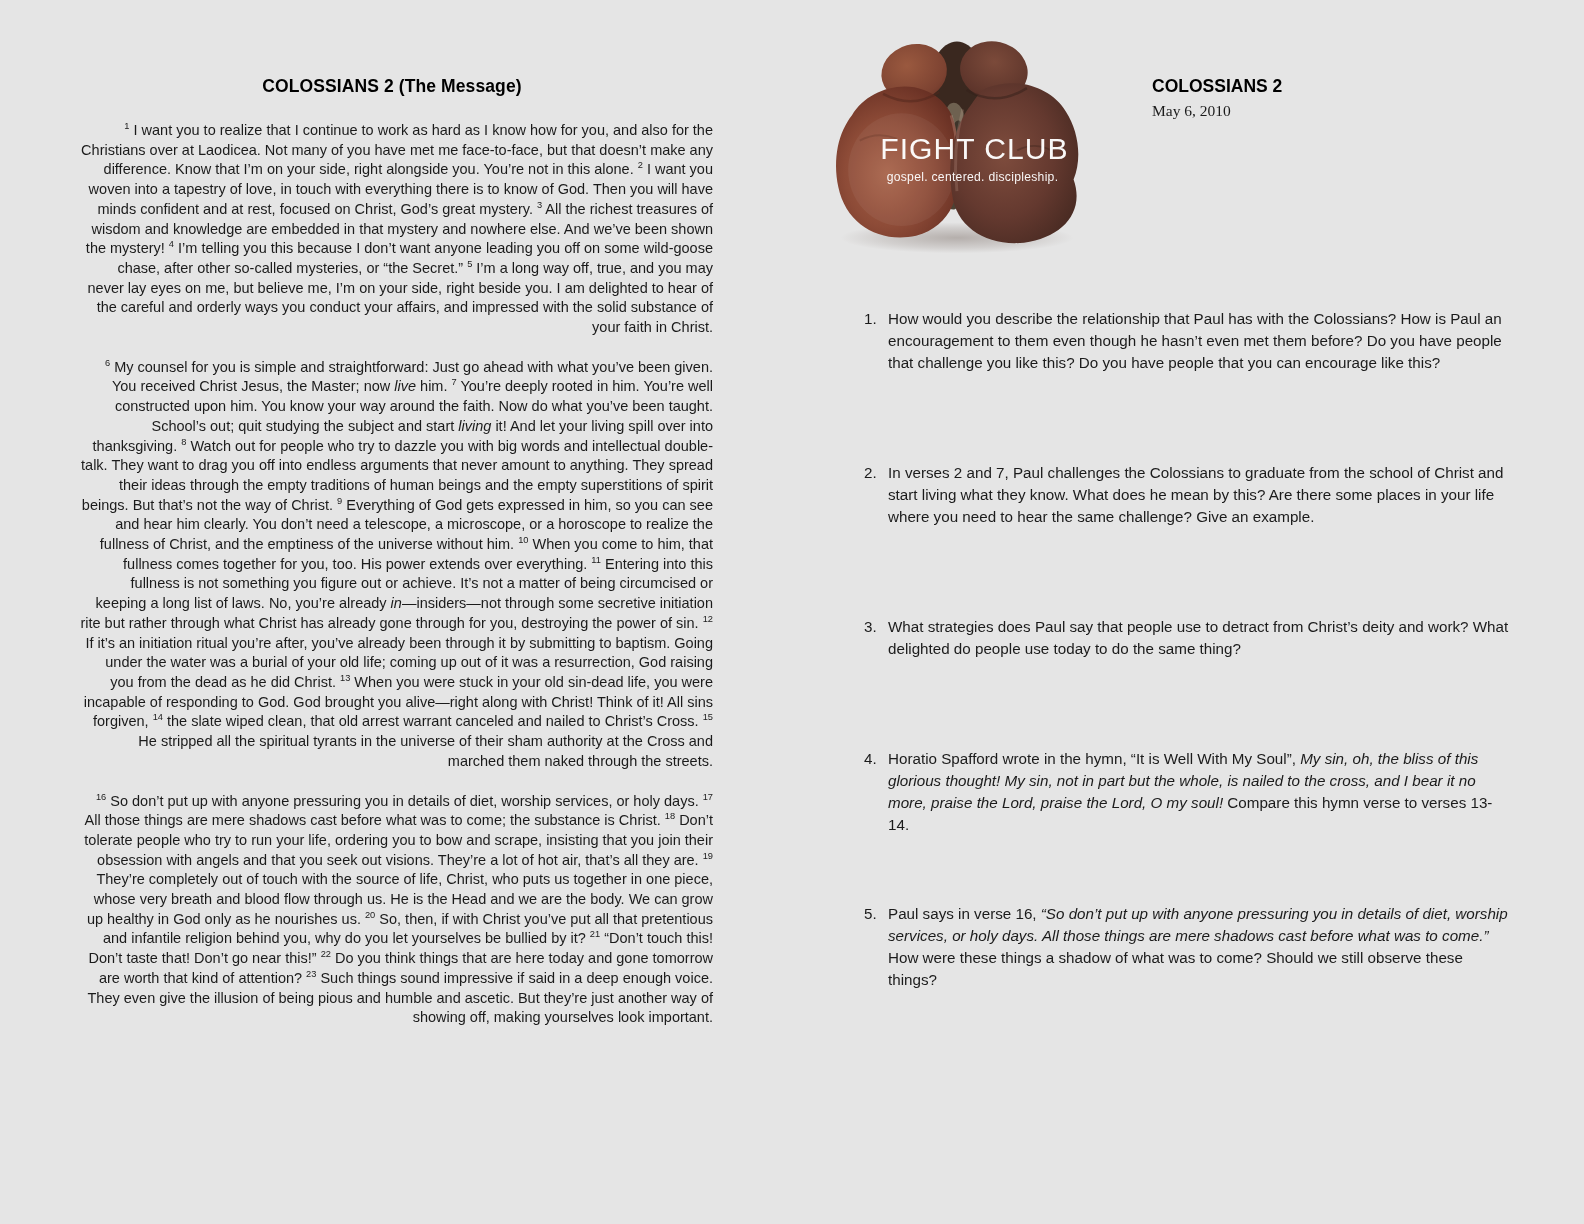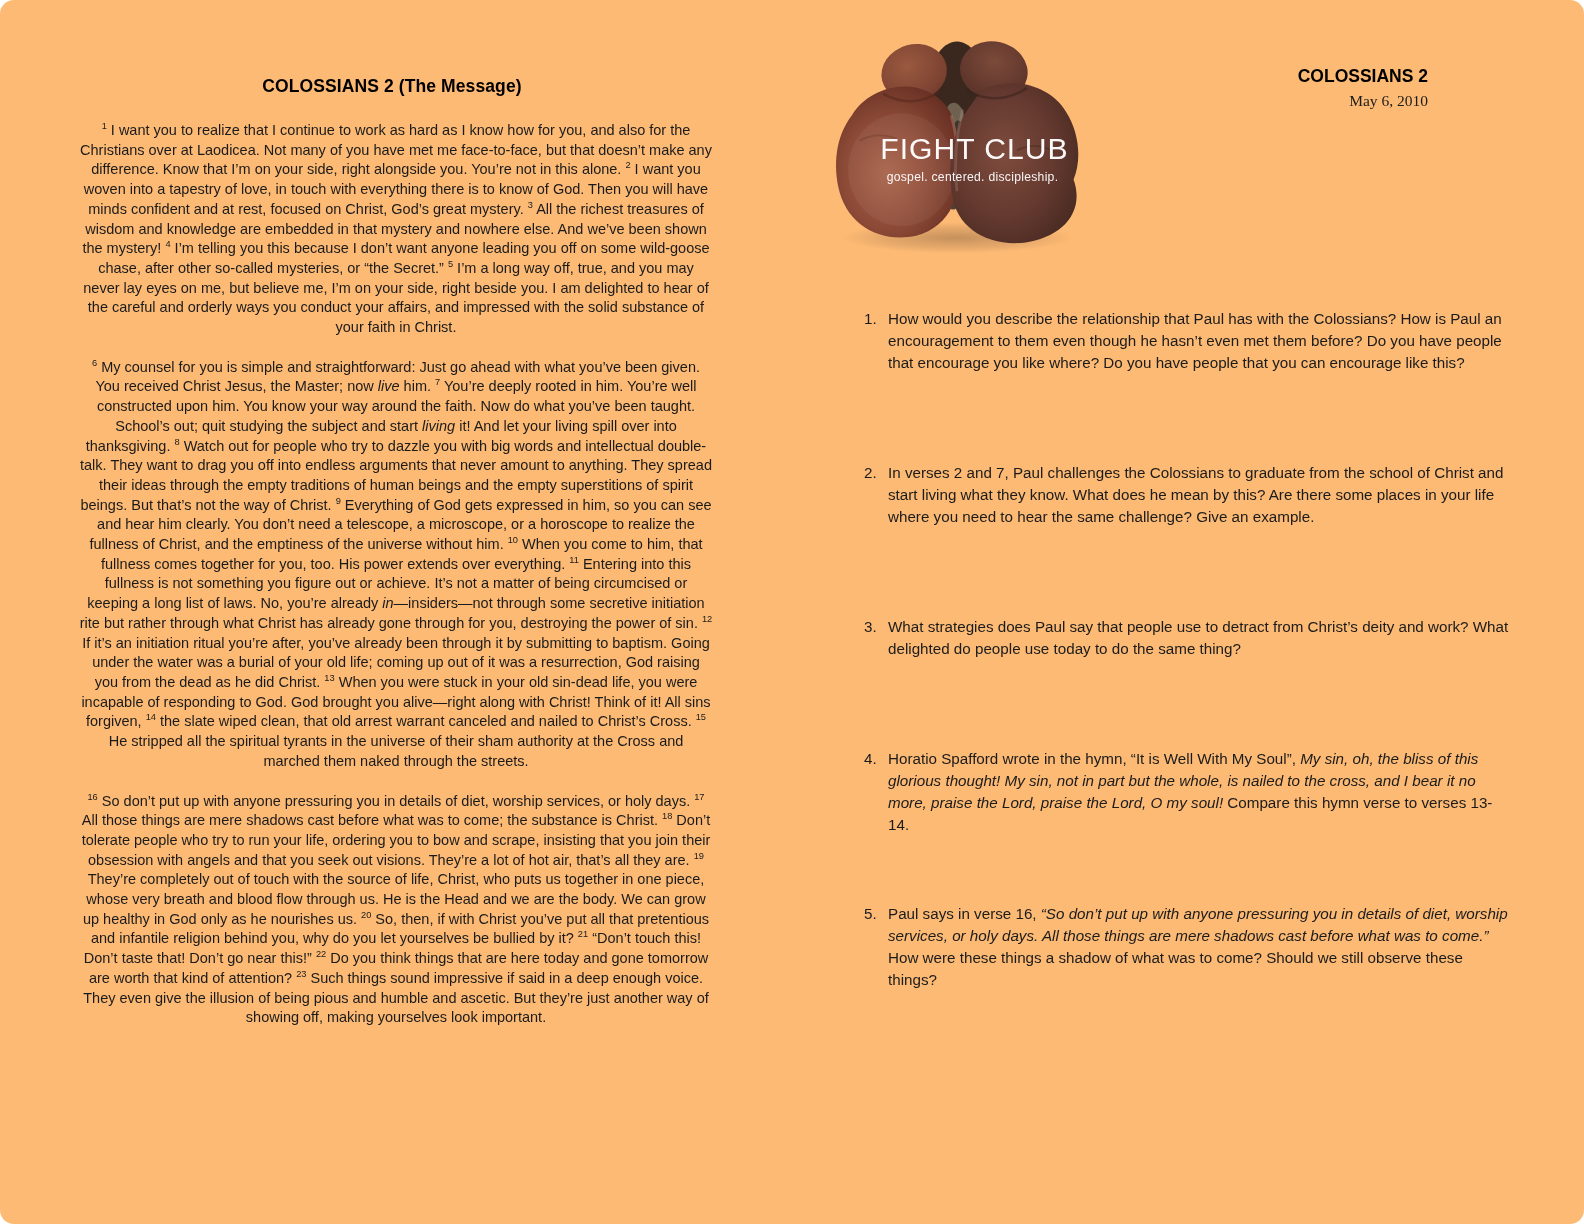--- a/index.html
+++ b/index.html
@@ -4,41 +4,41 @@
 <style>
   html, body { margin: 0; padding: 0; }
   body {
     width: 1584px; height: 1224px;
     background: #ffffff;
     font-family: "Liberation Sans", sans-serif;
     color: #1b1b1b;
     position: relative;
     overflow: hidden;
   }
-  .sheet { position: absolute; inset: 0; background: #fdba74; border-radius: 14px; }
+  .sheet { position: absolute; inset: 0; background: #e5e5e5; }
 
   
   .left-page { position: absolute; left: 71px; top: 76px; width: 642px; }
   .left-title {
     margin: 0 0 24px 0;
     font-size: 17.5px; font-weight: bold; text-align: center; color: #000;
     letter-spacing: 0.1px;
   }
   .scripture-para {
     margin: 0 0 20px 8px;
-    font-size: 14.5px; line-height: 19.7px; text-align: center;
+    font-size: 14.5px; line-height: 19.7px; text-align: right;
   }
   .scripture-para:last-child { margin-bottom: 0; }
   sup { font-size: 0.64em; line-height: 0; vertical-align: super; }
 
   
   .logo-wrap { position: absolute; left: 809px; top: 22px; width: 292px; height: 243px; }
   .logo-wrap svg { display: block; width: 100%; height: 100%; }
 
-  .right-heading { position: absolute; left: 1152px; top: 66px; width: 276px; text-align: right; }
+  .right-heading { position: absolute; left: 1152px; top: 76px; width: 276px; text-align: left; }
   .right-heading .rh-title { font-size: 17.5px; font-weight: bold; color: #000; }
   .right-heading .rh-date  { font-size: 15.5px; margin-top: 5px; font-family: Liberation Serif, serif; }
 
   .questions {
     position: absolute; left: 864px; top: 308px; width: 648px;
     margin: 0; padding: 0; list-style: none;
   }
   .questions li {
     display: flex; align-items: flex-start;
     font-size: 15.2px; line-height: 22px;
@@ -131,21 +131,21 @@
   </div>
 
   <div class="right-heading">
     <div class="rh-title">COLOSSIANS 2</div>
     <div class="rh-date">May 6, 2010</div>
   </div>
 
   <ol class="questions">
     <li>
       <span class="qnum">1.</span>
-      <span class="qtext">How would you describe the relationship that Paul has with the Colossians?  How is Paul an encouragement to them even though he hasn’t even met them before?  Do you have people that encourage you like where?  Do you have people that you can encourage like this?</span>
+      <span class="qtext">How would you describe the relationship that Paul has with the Colossians?  How is Paul an encouragement to them even though he hasn’t even met them before?  Do you have people that challenge you like this?  Do you have people that you can encourage like this?</span>
     </li>
     <li>
       <span class="qnum">2.</span>
       <span class="qtext">In verses 2 and 7, Paul challenges the Colossians to graduate from the school of Christ and start living what they know.  What does he mean by this?  Are there some places in your life where you need to hear the same challenge?  Give an example.</span>
     </li>
     <li>
       <span class="qnum">3.</span>
       <span class="qtext">What strategies does Paul say that people use to detract from Christ’s deity and work?  What delighted do people use today to do the same thing?</span>
     </li>
     <li>

